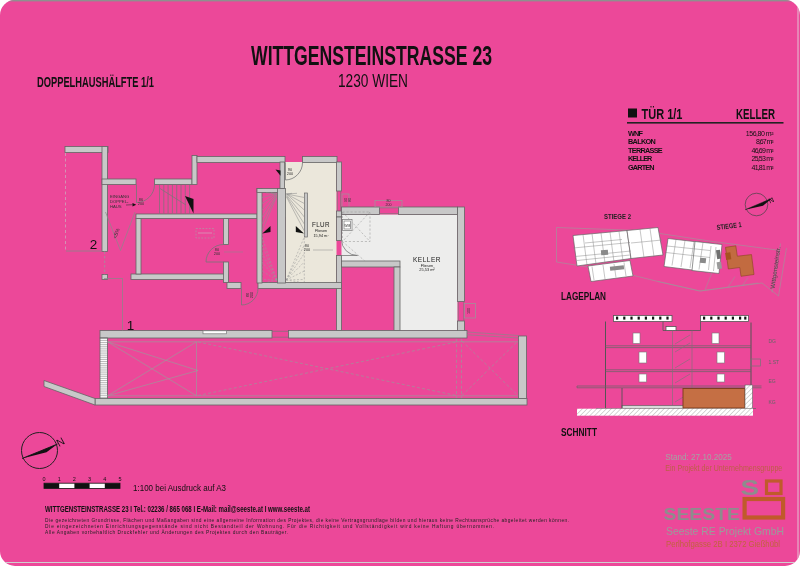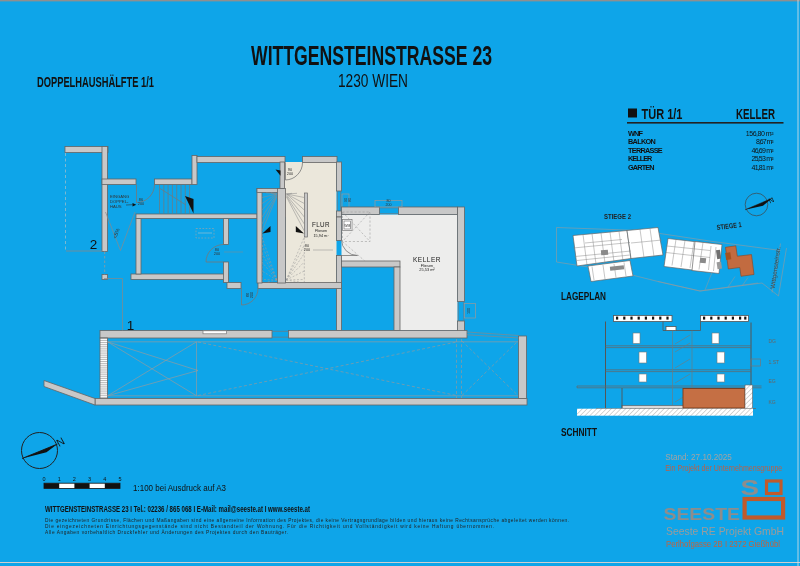--- a/index.html
+++ b/index.html
@@ -1,17 +1,17 @@
 <!DOCTYPE html>
 <html><head>
 <meta charset="utf-8">
 <style>
   html,body{margin:0;padding:0;background:#fff;}
-  #page{position:relative;width:800px;height:566px;background:#0ea5e9;overflow:hidden;
-        font-family:"Liberation Sans", sans-serif;}
+  #page{position:relative;width:800px;height:566px;background:#ec4899;overflow:hidden;
+        font-family:"Liberation Sans", sans-serif;border-radius:15px;}
   svg text{font-family:"Liberation Sans", sans-serif;}
 </style>
 </head>
 <body>
 <div id="page">
 <svg width="800" height="566" viewBox="0 0 800 566">
 <defs>
   <pattern id="hatchL" width="3" height="1.9" patternUnits="userSpaceOnUse">
     <rect width="3" height="1.9" fill="#ffffff"></rect>
     <line x1="0" y1="0.5" x2="3" y2="0.5" stroke="#8a8a8a" stroke-width="0.6"></line>

